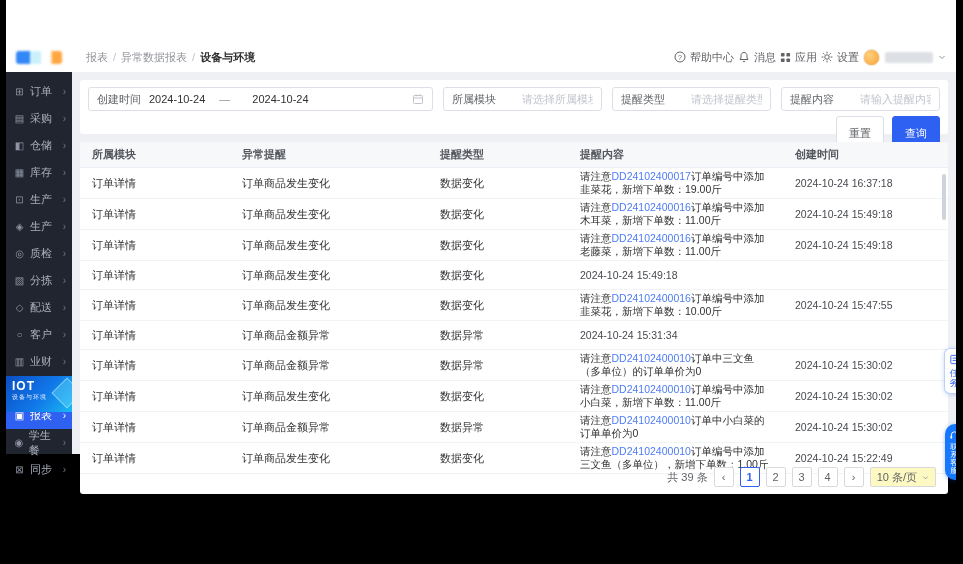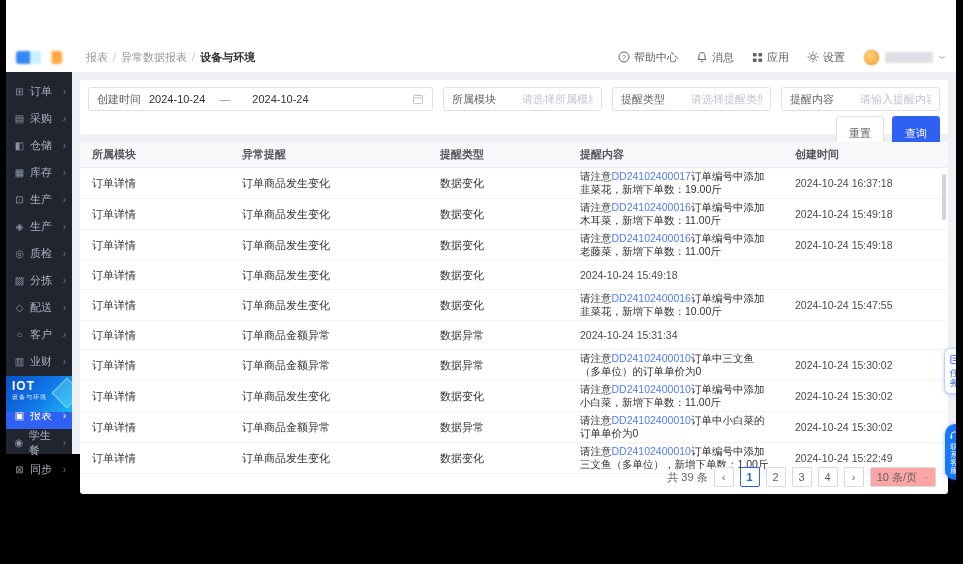--- a/index.html
+++ b/index.html
@@ -11,21 +11,21 @@
   .topbar { position:absolute; left:0; top:0; right:0; height:72px; background:#fff; }
   .topbar-row { position:absolute; left:0; right:10px; top:42px; height:30px; display:flex; align-items:center; }
   .logo-wrap { width:66px; display:flex; justify-content:center; }
   .logo-art { width:46px; height:13px; border-radius:3px;
     background:linear-gradient(90deg,#1f7bf6 0 30%, #19c3f0 30% 55%, #ffffff 55% 75%, #ff9e2c 75%);
     filter:blur(1px); opacity:.9; position:relative; }
   .logo-blur { position:absolute; left:14px; top:-2px; width:22px; height:17px; background:rgba(255,255,255,.75); }
   .breadcrumb { margin-left:14px; font-size:11px; color:#909399; display:flex; gap:5px; align-items:center; }
   .breadcrumb .sep { color:#c0c4cc; }
   .breadcrumb .current { color:#303133; font-weight:bold; }
-  .top-actions { margin-left:auto; display:flex; align-items:center; gap:18px; font-size:11px; color:#606266; }
+  .top-actions { margin-left:auto; display:flex; align-items:center; gap:4px; font-size:11px; color:#606266; }
   .top-action { display:flex; align-items:center; gap:4px; cursor:pointer; }
   .avatar-area { display:flex; align-items:center; gap:5px; cursor:pointer; }
   .avatar { width:17px; height:17px; border-radius:50%; background:radial-gradient(circle at 35% 35%, #ffcf7d, #f6a233); border:1px solid #f0e2cc; }
   .user-blur { width:48px; height:11px; border-radius:2px; background:#dde0e5; filter:blur(1px); }
 
   
   .sidebar { position:absolute; left:0; top:72px; bottom:0; width:66px; background:#21252f; padding-top:6px; }
   .side-item { height:27px; display:flex; align-items:center; gap:5px; padding:0 6px 0 8px; color:#aab0bd; font-size:11px; cursor:pointer; }
   .side-item .s-icon { font-size:10px; width:11px; text-align:center; color:#8d94a3; }
   .side-item .s-arrow { margin-left:auto; font-size:10px; color:#6f7686; }
@@ -64,21 +64,21 @@
   .trow .td-content { font-size:10.5px; line-height:13px; white-space:normal; color:#303133; }
   .trow .td-time { font-size:10.5px; color:#46494f; }
   .order-link { color:#4e7cf6; text-decoration:none; cursor:pointer; }
   .tscroll { position:absolute; right:2px; top:30px; width:4px; height:314px; }
   .tscroll .thumb { position:absolute; top:2px; left:0; width:4px; height:46px; border-radius:2px; background:#cfd3da; cursor:grab; }
 
   .pager { position:absolute; right:12px; bottom:7px; display:flex; align-items:center; gap:6px; font-size:11px; color:#606266; }
   .page-btn, .nav-btn { min-width:20px; height:20px; border:1px solid #d9d9d9; border-radius:2px; background:#fff;
     display:flex; align-items:center; justify-content:center; font-size:11px; color:#606266; cursor:pointer; padding:0 4px; }
   .page-btn.active { border-color:#2e61f2; color:#2e61f2; font-weight:bold; }
-  .size-select { height:20px; border:1px solid #d9d9d9; border-radius:2px; background:#fca5a5; display:flex; align-items:center; gap:5px; padding:0 6px; cursor:pointer; color:#606266; }
+  .size-select { height:20px; border:1px solid #d9d9d9; border-radius:2px; background:#fef9c3; display:flex; align-items:center; gap:5px; padding:0 6px; cursor:pointer; color:#606266; }
 
   
   .task-tab { position:absolute; right:0; top:348px; width:19px; padding:5px 3px; background:#fff;
     border:1px solid #bcd0fb; border-right:none; border-radius:6px 0 0 6px; box-shadow:0 1px 4px rgba(46,97,242,.25);
     display:flex; flex-direction:column; align-items:center; gap:3px; cursor:pointer; }
   .task-tab .t-char { font-size:9px; color:#2e61f2; line-height:10px; }
   .support-btn { position:absolute; right:0; top:424px; width:18px; padding:6px 2px 5px 2px; background:#1677ff;
     border-radius:10px 0 0 10px; display:flex; flex-direction:column; align-items:center; gap:2px; cursor:pointer;
     box-shadow:0 1px 4px rgba(0,60,180,.35); }
   .support-btn .s-char { font-size:7.5px; color:#fff; line-height:8px; }

